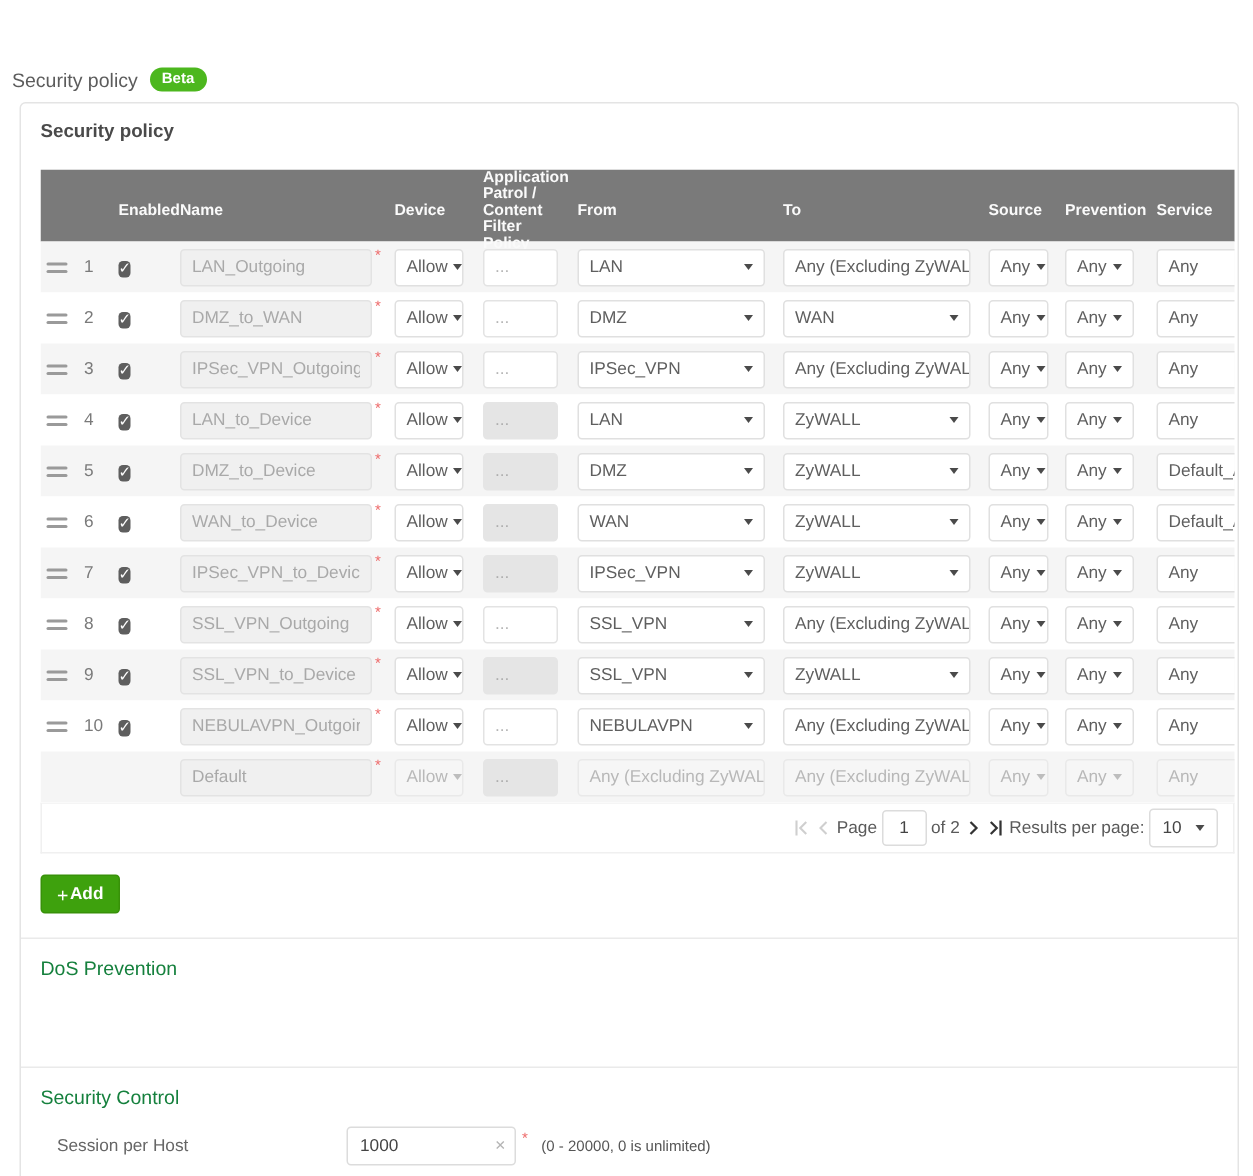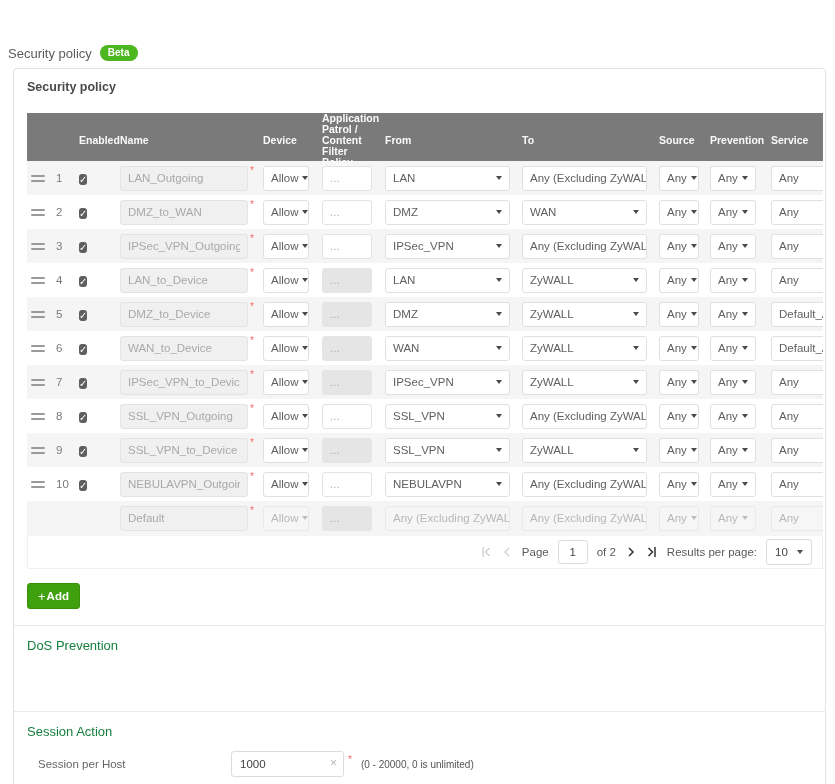--- a/index.html
+++ b/index.html
@@ -54,21 +54,21 @@
   .service-input { width:88px; height:25px; background:#fff; border:1px solid #e0e0e0; border-radius:3px;
                    color:#5f5f5f; font-size:11.5px; display:flex; align-items:center; padding:0 7px;
                    white-space:nowrap; overflow:hidden; }
   .default-row .handle, .default-row .num, .default-row .checkbox { visibility:hidden; }
   .muted .select, .muted .service-input { background:#f6f6f6; border-color:#e9e9e9; color:#b8b8b8; }
   .muted .caret { border-top-color:#bdbdbd; }
 
   
   .pagination { position:absolute; left:13px; top:466px; width:796px; height:34px; background:#fff;
                 border:1px solid #f0f0f0; border-top-color:#f5f5f5;
-                display:flex; align-items:center; justify-content:flex-end; gap:9px; padding-right:10px;
+                display:flex; align-items:center; justify-content:flex-end; gap:3px; padding-right:10px;
                 font-size:11.5px; color:#5a5a5a; }
   .pg-icon { display:flex; align-items:center; cursor:pointer; }
   .page-input { width:30px; height:24px; border:1px solid #dcdcdc; border-radius:3px; text-align:center;
                 font-size:11.5px; color:#444; font-family:inherit; }
   .pp-select { width:46px; height:26px; border:1px solid #dcdcdc; border-radius:3px; display:flex;
                align-items:center; justify-content:space-between; padding:0 8px; font-size:11.5px;
                color:#444; cursor:pointer; }
 
   
   .add-btn { position:absolute; left:13px; top:514px; height:26px; background:#3ea10d; border:1px solid #389109;
@@ -692,21 +692,21 @@
 
     <button class="add-btn">
       <span class="plus">+</span>
       <span>Add</span>
     </button>
 
     <div class="divider" style="top:556px"></div>
     <div class="sec-title" style="top:569px">DoS Prevention</div>
 
     <div class="divider" style="top:642px"></div>
-    <div class="sec-title" style="top:655px">Session Action</div>
+    <div class="sec-title" style="top:655px">Security Control</div>
     <div class="field-row" style="top:682px">
       <span class="field-label">Session per Host</span>
       <span class="session-wrap">
         <input class="session-input" value="1000" style="">
         <span class="clear-x">×</span>
       </span>
       <span class="req2">*</span>
       <span class="hint">(0 - 20000, 0 is unlimited)</span>
     </div>
   </div>

